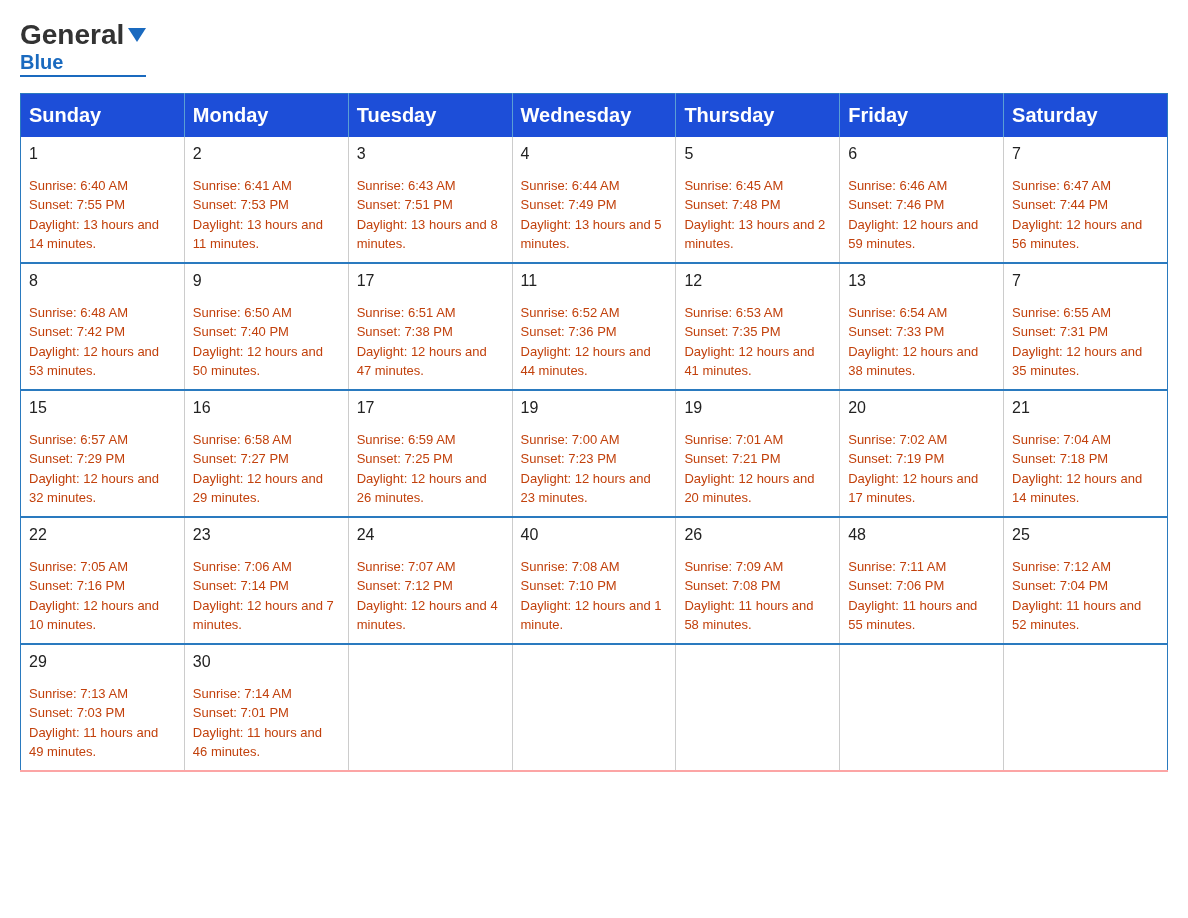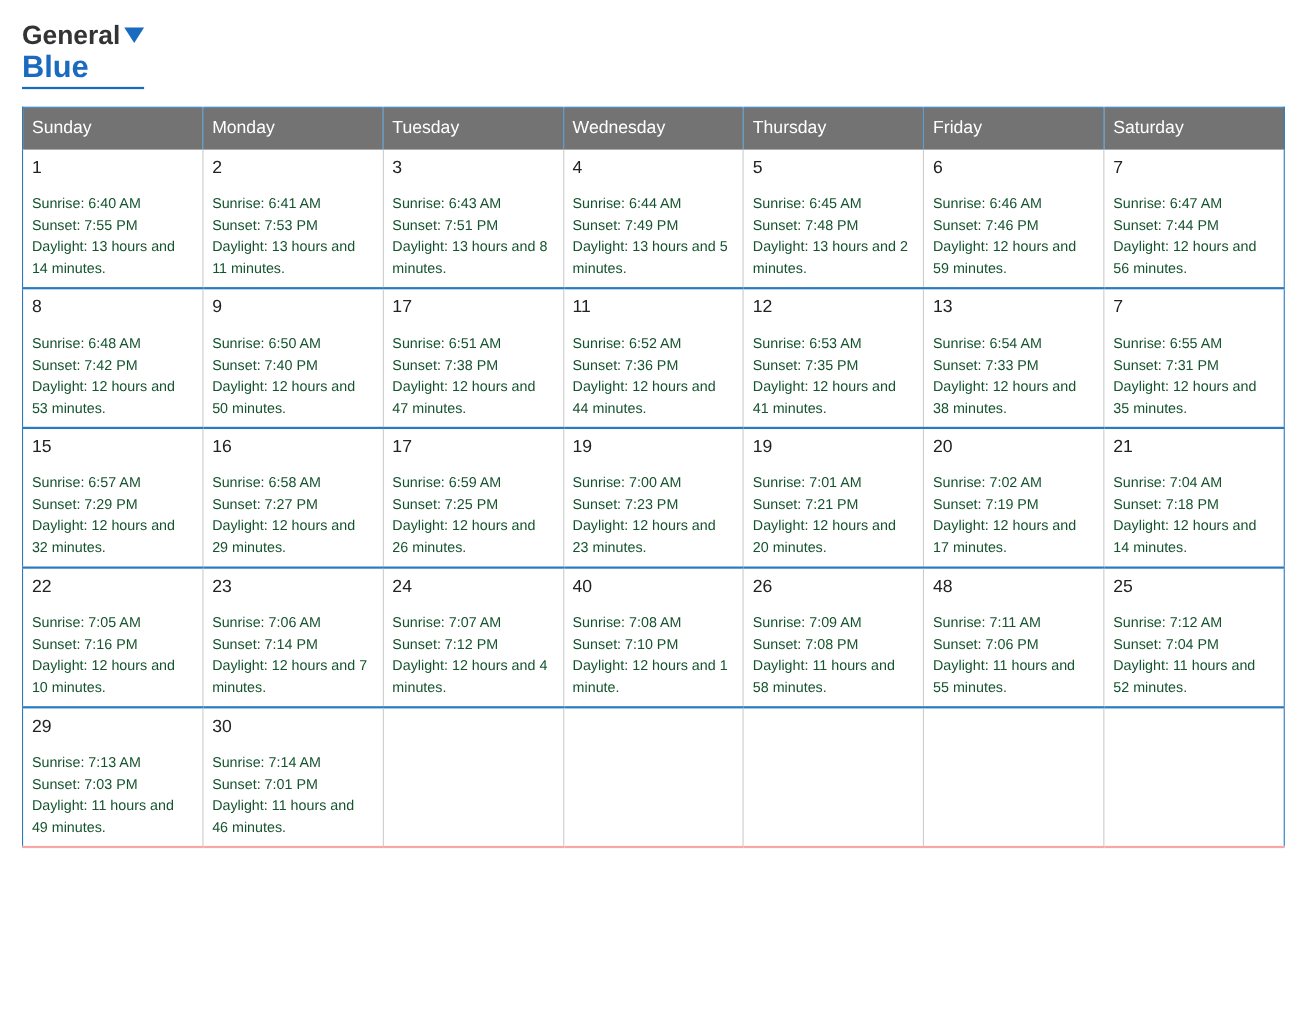--- a/index.html
+++ b/index.html
@@ -34,26 +34,26 @@
       font-weight: normal;
       color: #555;
       margin-top: 4px;
     }
     .calendar {
       width: 100%;
       border-collapse: collapse;
       border: 1px solid #2a7abf;
     }
     .calendar th {
-      background-color: #737373;
+      background-color: #1d4ed8;
       color: #fff;
       padding: 10px 8px;
       text-align: left;
-      font-size: 16px;
-      font-weight: normal;
+      font-size: 20px;
+      font-weight: bold;
       border-right: 1px solid #5a9fd4;
     }
     .calendar th:last-child {
       border-right: none;
     }
     .calendar td {
       vertical-align: top;
       padding: 8px;
       border-right: 1px solid #ccc;
       border-bottom: 2px solid #2a7abf;
@@ -67,21 +67,21 @@
       border-bottom: 2px solid #fca5a5;
     }
     .day-number {
       font-size: 16px;
       font-weight: normal;
       color: #222;
       margin-bottom: 4px;
     }
     .day-info {
       font-size: 13px;
-      color: #14532d;
+      color: #c2410c;
       line-height: 1.5;
       margin-top: 13px;
     }
     .empty-cell {
       background: #fff;
     }
     .logo-wrapper {
       display: flex;
       align-items: center;
       gap: 0px;
@@ -91,22 +91,22 @@
       flex-direction: column;
     }
   </style>
 </head>
 <body>
 
 <div class="header-area">
   <div class="logo">
     <div class="logo-wrapper">
       <div class="logo-text-group">
-        <span style="font-size:24px;font-weight:bold;color:#333;line-height:1.1;">General<span style="display:inline-block;width:0;height:0;border-left:9px solid transparent;border-right:9px solid transparent;border-top:14px solid #1a6abf;margin-left:4px;vertical-align:middle;position:relative;top:-2px;"></span></span>
-        <span style="font-size:28px;font-weight:bold;color:#1a6abf;line-height:1.1;">Blue</span>
+        <span style="font-size:28px;font-weight:bold;color:#333;line-height:1.1;">General<span style="display:inline-block;width:0;height:0;border-left:9px solid transparent;border-right:9px solid transparent;border-top:14px solid #1a6abf;margin-left:4px;vertical-align:middle;position:relative;top:-2px;"></span></span>
+        <span style="font-size:20px;font-weight:bold;color:#1a6abf;line-height:1.1;">Blue</span>
         <div style="height:2px;background:#1a6abf;margin-top:2px;"></div>
       </div>
     </div>
   </div>
   <div class="title-area">
     <h1></h1>
     <h2></h2>
   </div>
 </div>
 

